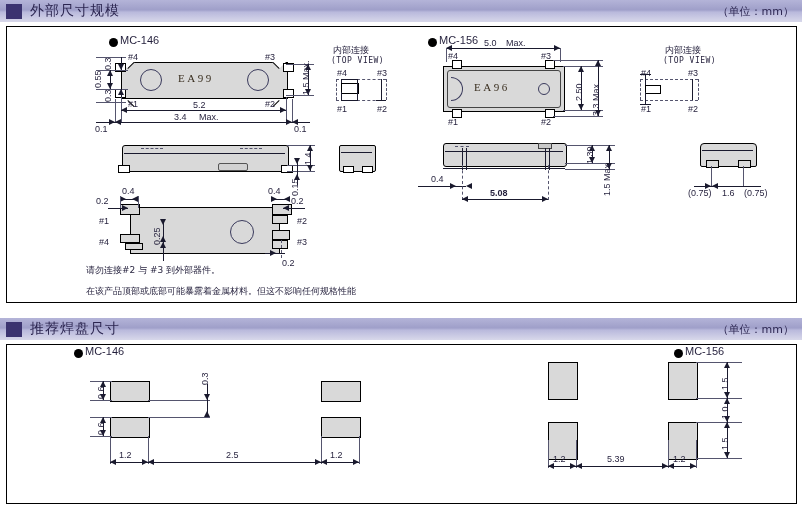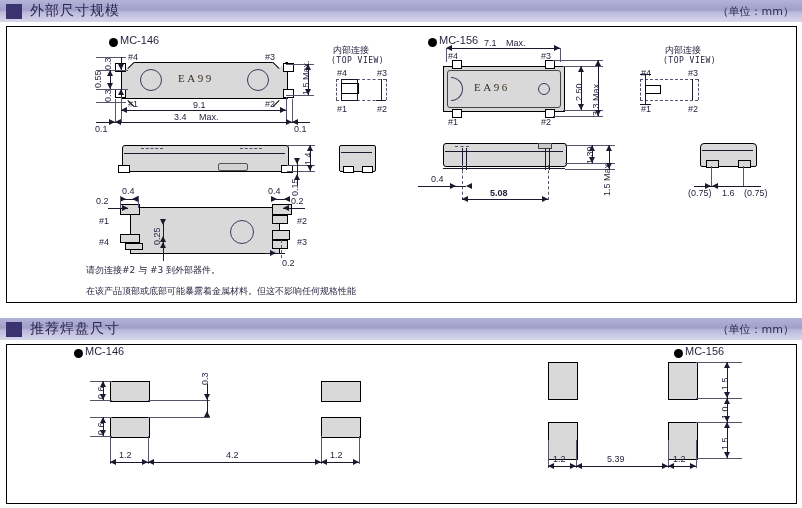--- a/index.html
+++ b/index.html
@@ -102,21 +102,21 @@
 <div class="vlbl" style="left:103px;top:102px;">0.3</div>
 
 <div class="vl-t" style="left:121px;top:97px;height:26px;"></div>
 <div class="vl-t" style="left:286px;top:97px;height:26px;"></div>
 <div class="vl-t" style="left:115px;top:99px;height:24px;"></div>
 <div class="vl-t" style="left:292px;top:99px;height:24px;"></div>
 
 <div class="hl" style="left:121px;top:110px;width:165px;"></div>
 <div class="ar ar-l" style="left:121px;top:107px;"></div>
 <div class="ar ar-r" style="left:280px;top:107px;"></div>
-<div class="lbl" style="left:193px;top:100px;">9.1</div>
+<div class="lbl" style="left:193px;top:100px;">5.2</div>
 
 <div class="hl" style="left:115px;top:122px;width:177px;"></div>
 <div class="ar ar-l" style="left:115px;top:119px;"></div>
 <div class="ar ar-r" style="left:286px;top:119px;"></div>
 <div class="lbl" style="left:174px;top:112px;">3.4</div>
 <div class="lbl" style="left:199px;top:112px;">Max.</div>
 
 <div class="hl" style="left:96px;top:122px;width:19px;"></div>
 <div class="ar ar-r" style="left:109px;top:119px;"></div>
 <div class="lbl" style="left:95px;top:124px;">0.1</div>
@@ -222,21 +222,21 @@
 
 <div class="lbl-cn" style="left:86px;top:264px;">请勿连接#2 与 #3 到外部器件。</div>
 <div class="lbl-cn" style="left:86px;top:285px;">在该产品顶部或底部可能暴露着金属材料。但这不影响任何规格性能</div>
 
 <div class="bigdot" style="left:428px;top:38px;"></div>
 <div class="part" style="left:439px;top:34px;">MC-156</div>
 
 <div class="hl" style="left:446px;top:48px;width:114px;"></div>
 <div class="ar ar-l" style="left:446px;top:45px;"></div>
 <div class="ar ar-r" style="left:554px;top:45px;"></div>
-<div class="lbl" style="left:484px;top:38px;">7.1</div>
+<div class="lbl" style="left:484px;top:38px;">5.0</div>
 <div class="lbl" style="left:506px;top:38px;">Max.</div>
 <div class="vl-t" style="left:446px;top:48px;height:14px;"></div>
 <div class="vl-t" style="left:560px;top:48px;height:14px;"></div>
 
 <div class="body-f" style="left:443px;top:66px;width:120px;height:44px;"></div>
 <div class="abs" style="left:447px;top:70px;width:112px;height:36px;border:1px solid #444;border-radius:3px;"></div>
 <div class="abs" style="left:451px;top:77px;width:11px;height:22px;border:1.2px solid #3a3a5c;border-left:none;border-radius:0 14px 14px 0;"></div>
 <div class="mark" style="left:474px;top:81px;">EA96</div>
 <div class="circ" style="left:538px;top:83px;width:10px;height:10px;"></div>
 <div class="lead" style="left:452px;top:60px;width:8px;height:7px;"></div>
@@ -366,21 +366,21 @@
 <div class="vl-t" style="left:148px;top:436px;height:28px;"></div>
 <div class="vl-t" style="left:321px;top:436px;height:28px;"></div>
 <div class="vl-t" style="left:359px;top:436px;height:28px;"></div>
 <div class="hl" style="left:110px;top:462px;width:38px;"></div>
 <div class="ar ar-l" style="left:110px;top:459px;"></div>
 <div class="ar ar-r" style="left:142px;top:459px;"></div>
 <div class="lbl" style="left:119px;top:450px;">1.2</div>
 <div class="hl" style="left:148px;top:462px;width:173px;"></div>
 <div class="ar ar-l" style="left:148px;top:459px;"></div>
 <div class="ar ar-r" style="left:315px;top:459px;"></div>
-<div class="lbl" style="left:226px;top:450px;">4.2</div>
+<div class="lbl" style="left:226px;top:450px;">2.5</div>
 <div class="hl" style="left:321px;top:462px;width:38px;"></div>
 <div class="ar ar-l" style="left:321px;top:459px;"></div>
 <div class="ar ar-r" style="left:353px;top:459px;"></div>
 <div class="lbl" style="left:330px;top:450px;">1.2</div>
 
 <div class="bigdot" style="left:674px;top:349px;"></div>
 <div class="part" style="left:685px;top:345px;">MC-156</div>
 
 <div class="pad" style="left:548px;top:362px;width:28px;height:36px;"></div>
 <div class="pad" style="left:548px;top:422px;width:28px;height:36px;"></div>

